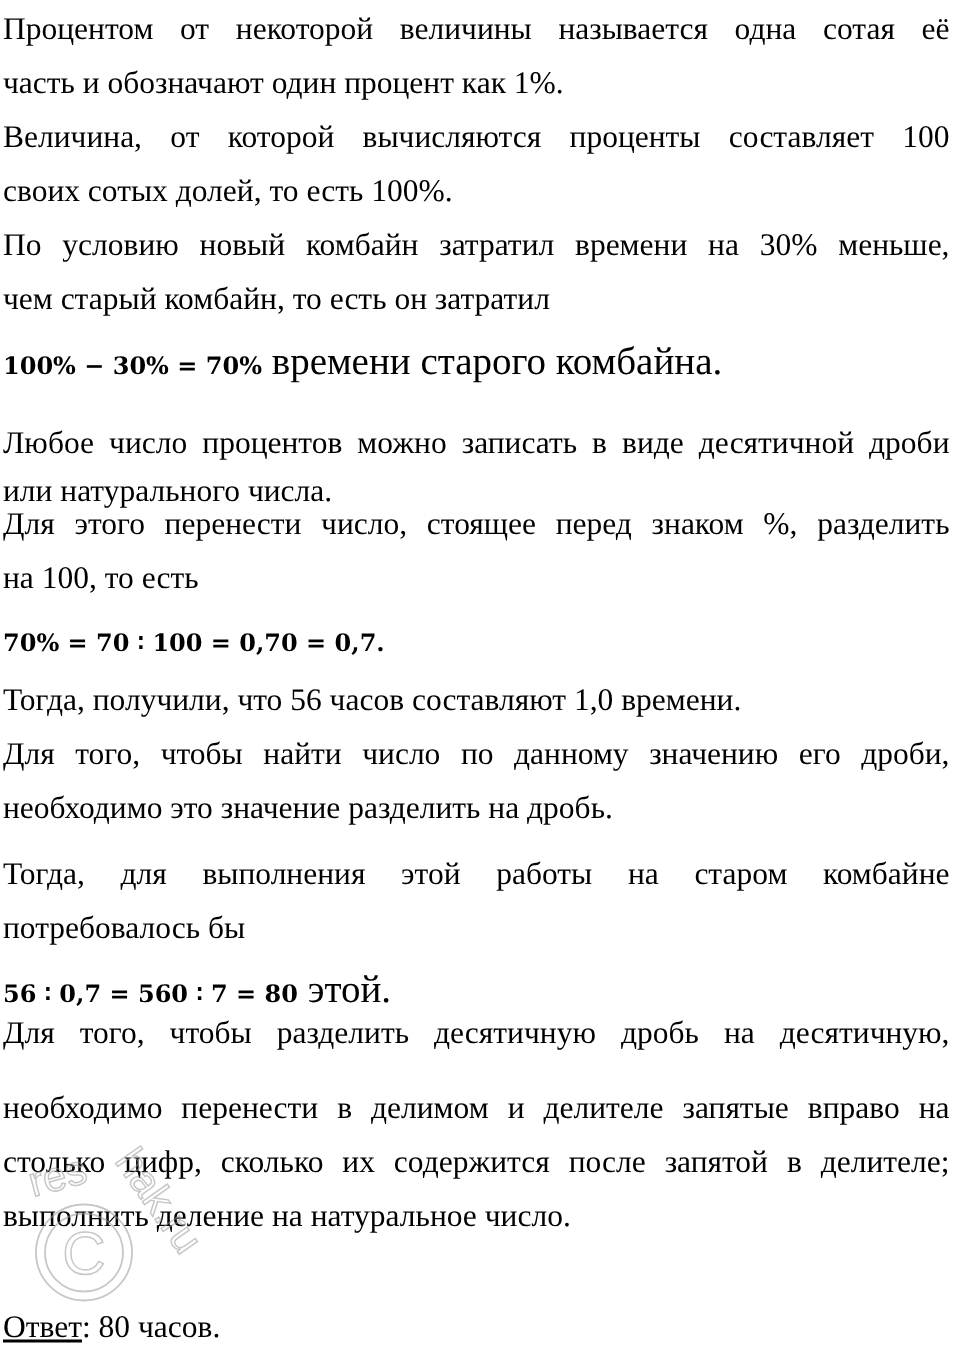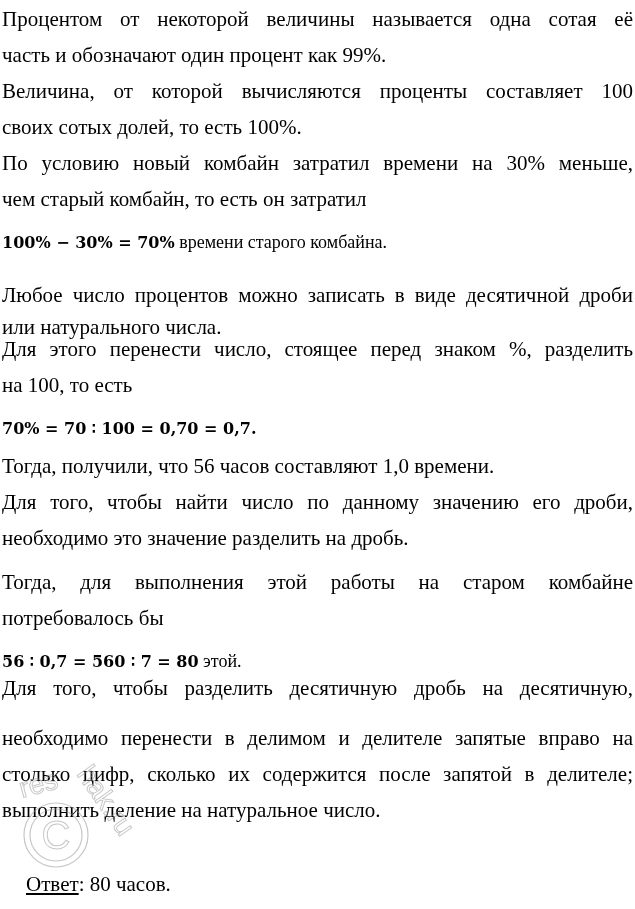--- a/index.html
+++ b/index.html
@@ -34,43 +34,42 @@
       text-align: justify;
       text-align-last: justify;
     }
     .math {
       font-family: "DejaVu Serif", serif;
       font-size: 16px;
       font-weight: bold;
     }
     .math-tail {
       font-family: "Liberation Serif", serif;
-      font-size: 18px;
+      font-size: 26px;
     }
     .answer-label {
       text-decoration: underline;
-      margin-left: 24px;
     }
     .watermark {
       position: absolute;
       left: 14px;
       top: 760px;
       width: 150px;
       height: 130px;
       pointer-events: none;
       opacity: 0.55;
     }
   </style>
 </head>
 <body>
 
 <div class="doc">
 
   <div class="line justify" style="top:4px">Процентом от некоторой величины называется одна сотая её</div>
-  <div class="line" style="top:40px">часть и обозначают один процент как 99%.</div>
+  <div class="line" style="top:40px">часть и обозначают один процент как 1%.</div>
   <div class="line justify" style="top:76px">Величина, от которой вычисляются проценты составляет 100</div>
   <div class="line" style="top:112px">своих сотых долей, то есть 100%.</div>
   <div class="line justify" style="top:148px">По условию новый комбайн затратил времени на 30% меньше,</div>
   <div class="line" style="top:184px">чем старый комбайн, то есть он затратил</div>
 
   <div class="line" style="top:226px">
     <span class="math">100% − 30% = 70%</span><span class="math-tail"> времени старого комбайна.</span>
   </div>
 
   <div class="line justify" style="top:280px">Любое число процентов можно записать в виде десятичной дроби</div>

